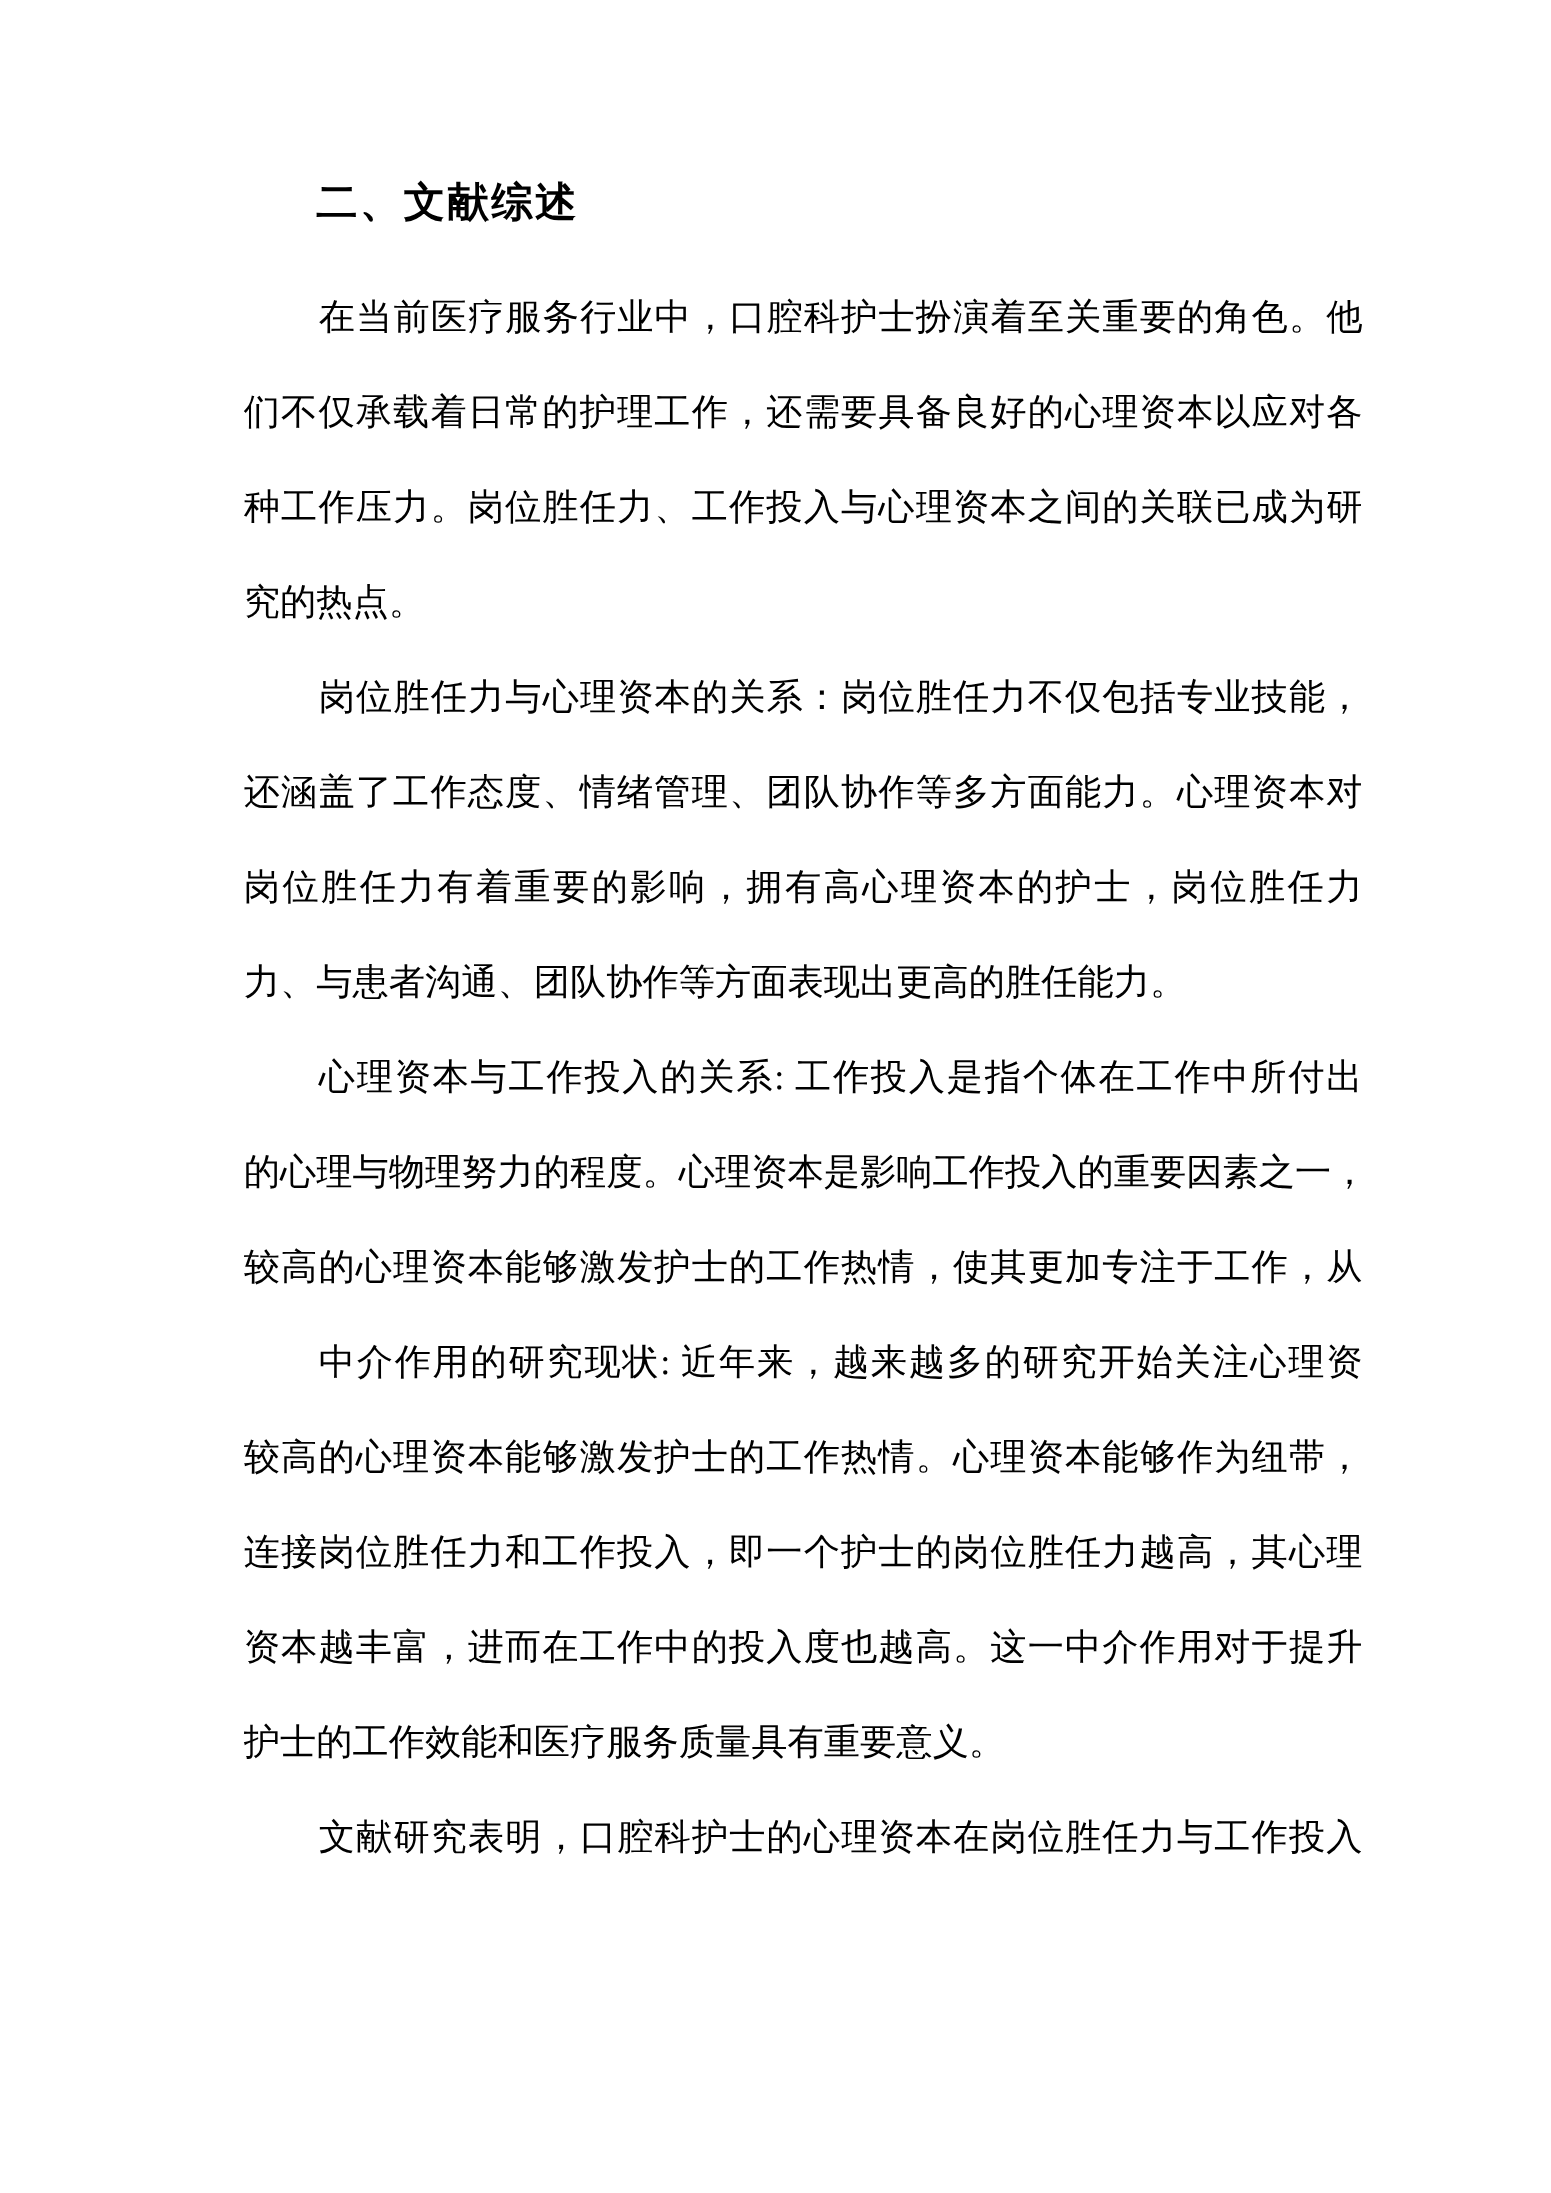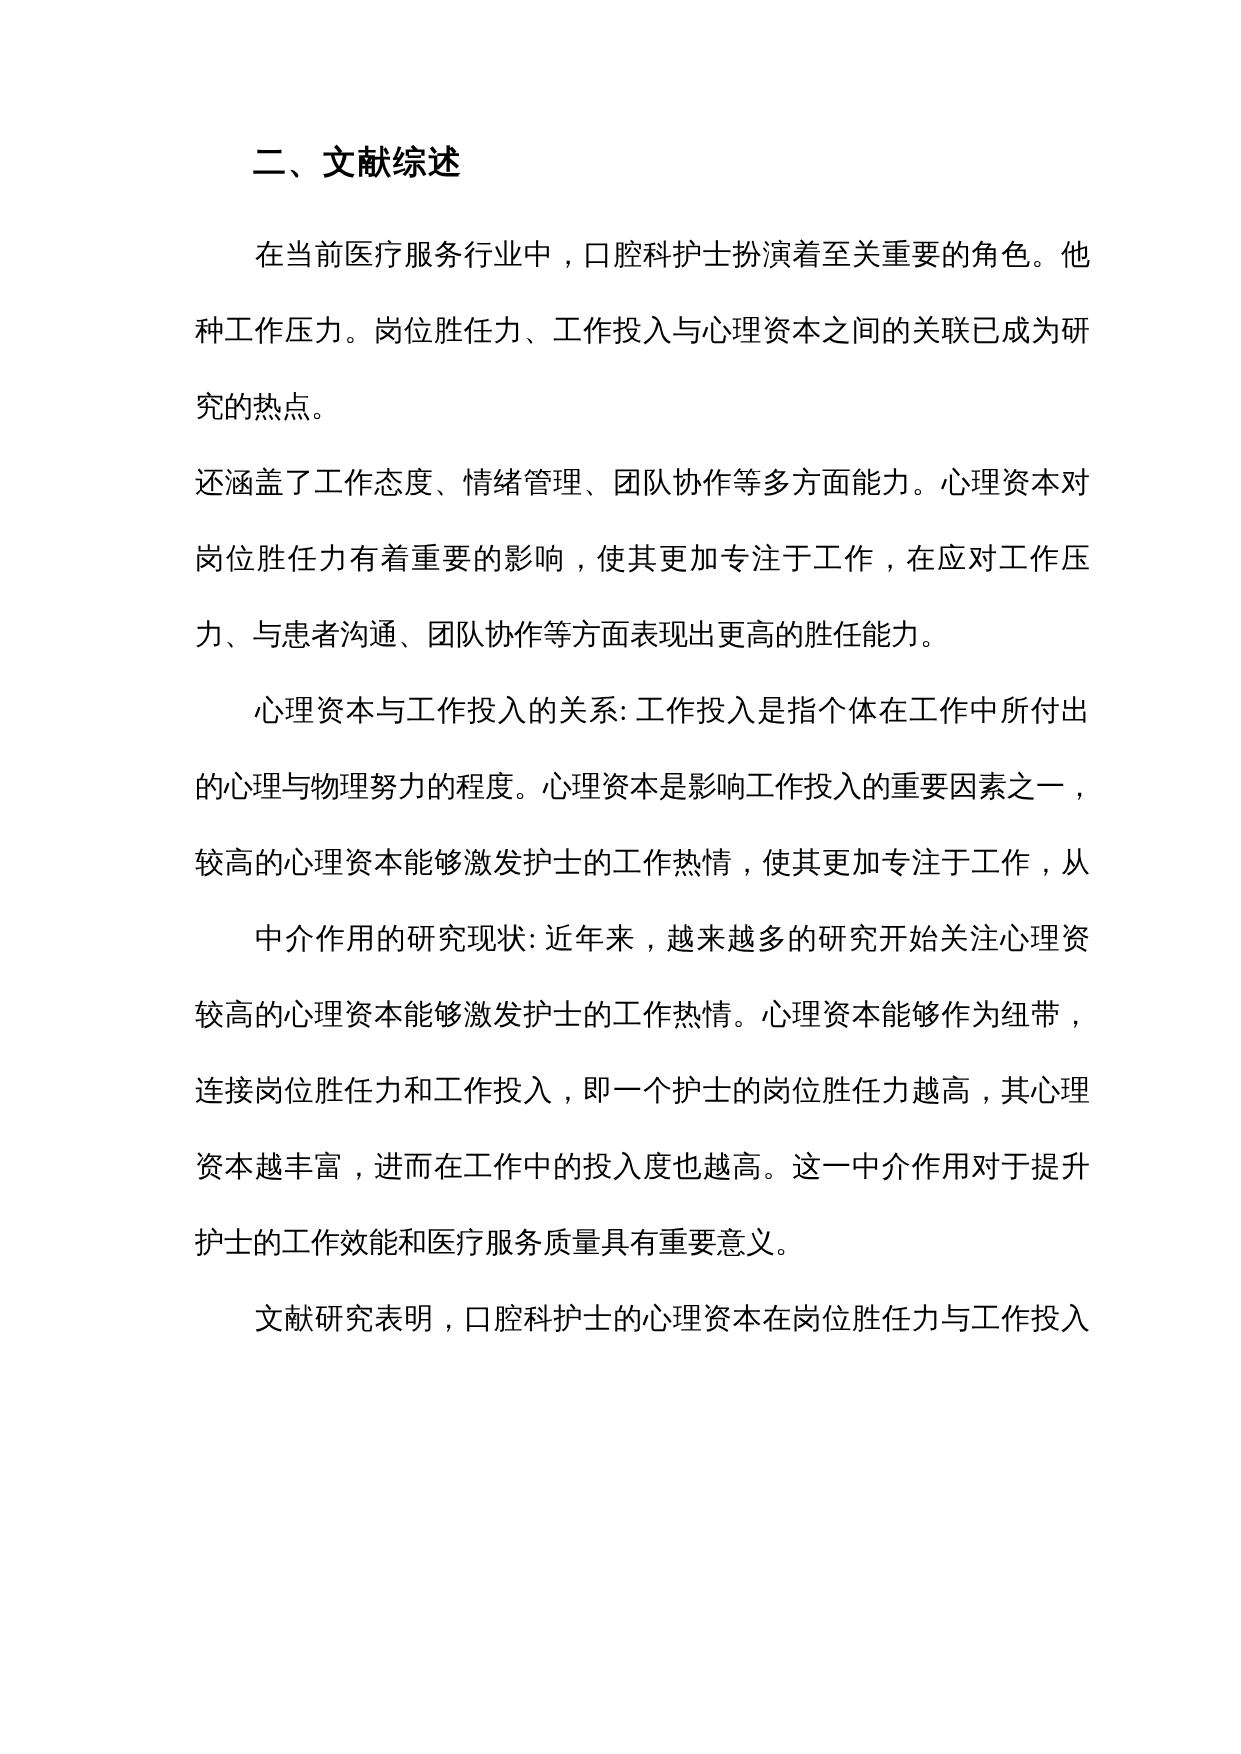--- a/index.html
+++ b/index.html
@@ -53,27 +53,29 @@
 <body>
 
 <div class="page">
 
   <h1 class="heading">二、文献综述</h1>
 
   <div class="body-text">
 
     <div>
       <div class="ln indent">在当前医疗服务行业中，口腔科护士扮演着至关重要的角色。他</div>
+      <div class="ln">们不仅承载着日常的护理工作，还需要具备良好的心理资本以应对各</div>
       <div class="ln">种工作压力。岗位胜任力、工作投入与心理资本之间的关联已成为研</div>
       <div class="ln short">究的热点。</div>
     </div>
 
     <div>
+      <div class="ln indent">岗位胜任力与心理资本的关系：岗位胜任力不仅包括专业技能，</div>
       <div class="ln">还涵盖了工作态度、情绪管理、团队协作等多方面能力。心理资本对</div>
-      <div class="ln">岗位胜任力有着重要的影响，使其更加专注于工作，在应对工作压</div>
+      <div class="ln">岗位胜任力有着重要的影响，拥有高心理资本的护士，岗位胜任力</div>
       <div class="ln short">力、与患者沟通、团队协作等方面表现出更高的胜任能力。</div>
     </div>
 
     <div>
       <div class="ln indent">心理资本与工作投入的关系: 工作投入是指个体在工作中所付出</div>
       <div class="ln">的心理与物理努力的程度。心理资本是影响工作投入的重要因素之一，</div>
       <div class="ln">较高的心理资本能够激发护士的工作热情，使其更加专注于工作，从</div>
     </div>
 
     <div>

